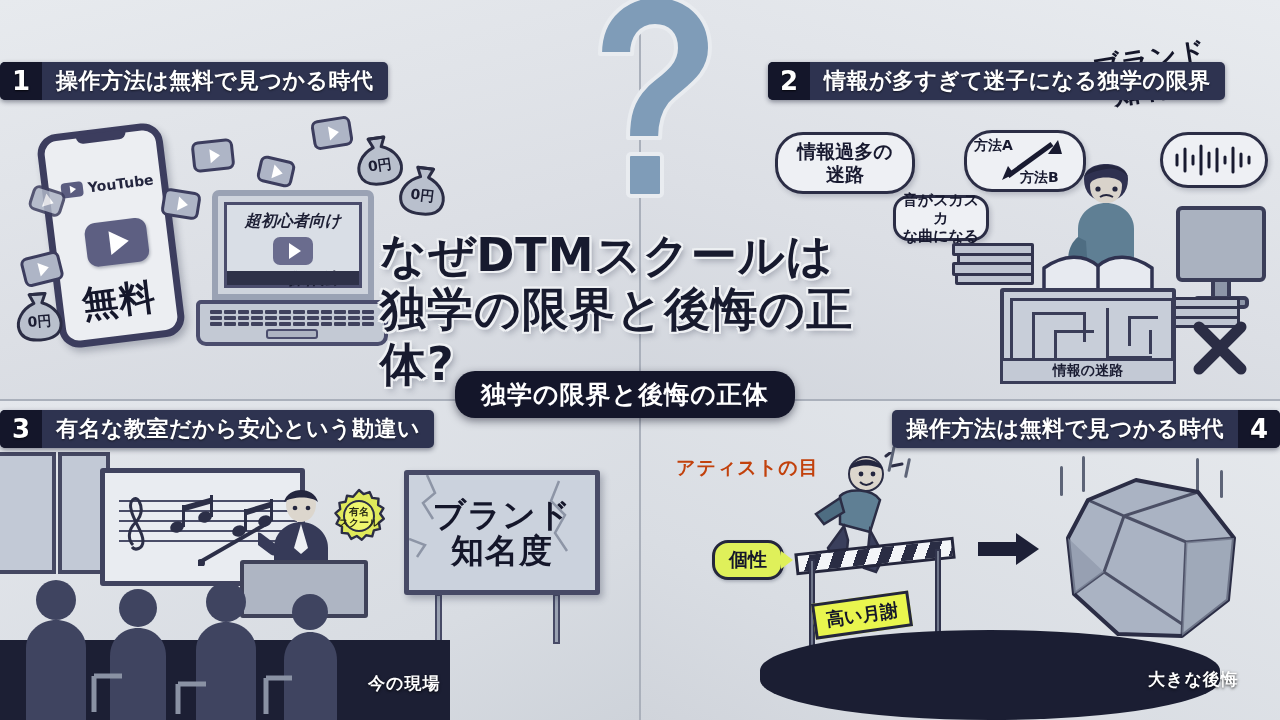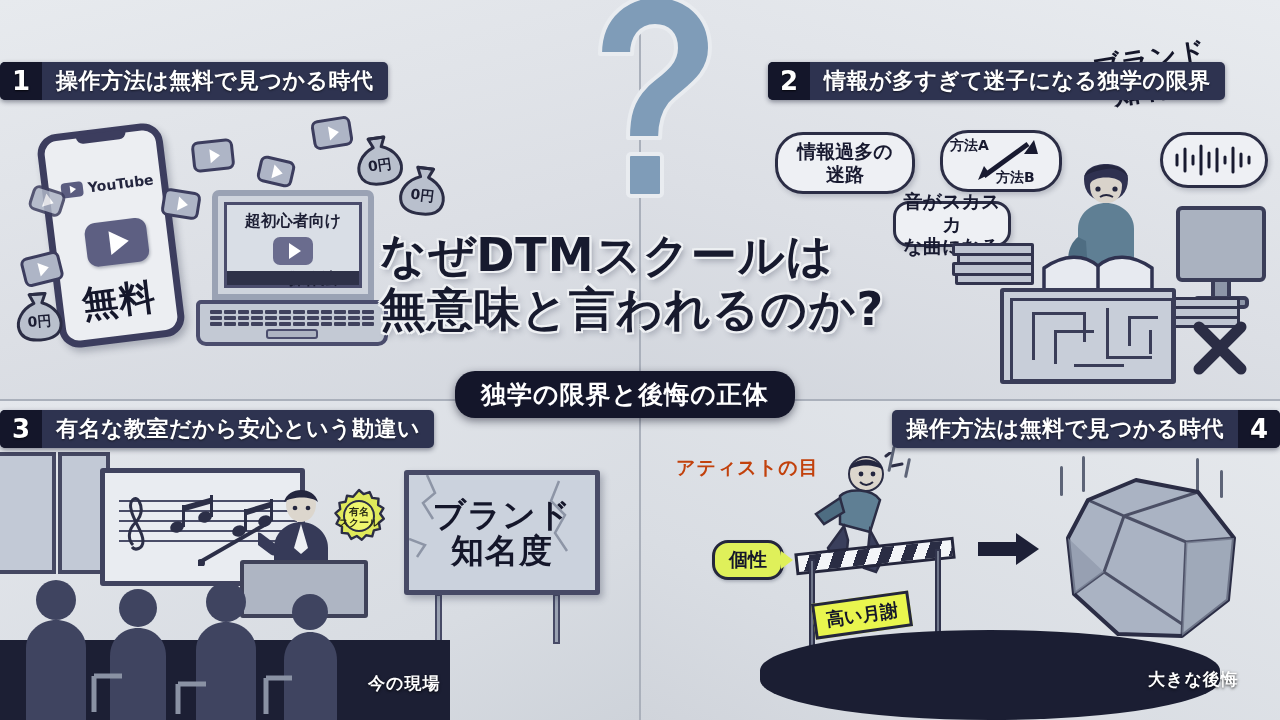--- a/index.html
+++ b/index.html
@@ -88,21 +88,21 @@
   .play-big:after { content:""; border-left:19px solid #fff; border-top:12px solid transparent; border-bottom:12px solid transparent; margin-left:5px; }
   .muryo { position:absolute; left:0; right:0; top:142px; text-align:center; font-size:36px; font-weight:bold; color:#15172b; letter-spacing:1px; }
 
   .playchip { position:absolute; border:3px solid #3c3d5e; border-radius:7px; background:#aeb5c6; display:flex; align-items:center; justify-content:center; }
   .playchip:after { content:""; border-left:10px solid #fff; border-top:7px solid transparent; border-bottom:7px solid transparent; margin-left:3px; }
 
   .moneybag { position:absolute; width:54px; height:52px; }
   .bag-label { position:absolute; inset:0; display:flex; align-items:center; justify-content:center; font-size:14px; font-weight:bold; color:#1b1d33; padding-top:11px; }
 
   
-  .laptop { position:absolute; left:196px; top:190px; width:192px; height:160px; }
+  .laptop { position:absolute; left:196px; top:190px; width:192px; height:160px;font-style:italic; }
   .lap-screen {
     position:absolute; left:16px; top:0; width:162px; height:110px;
     border:6px solid #9aa2b4; border-radius:7px 7px 0 0; background:#cfd4dd;
   }
   .lap-inner { position:absolute; inset:6px; border:3px solid #4b4d6d; background:#d9dee6; }
   .lap-t1 { position:absolute; left:0; right:0; top:6px; text-align:center; font-size:16px; font-weight:bold; color:#1d1f35; }
   .lap-play { position:absolute; left:50%; top:32px; transform:translateX(-50%); width:40px; height:28px; border-radius:7px; background:#6a6c8e; display:flex; align-items:center; justify-content:center; }
   .lap-play:after { content:""; border-left:12px solid #fff; border-top:8px solid transparent; border-bottom:8px solid transparent; margin-left:3px; }
   .lap-t2 { position:absolute; left:0; right:0; top:64px; text-align:center; font-size:16px; font-weight:bold; color:#1d1f35; }
   .lap-bar { position:absolute; left:0; right:0; bottom:0; height:14px; background:#2e3148; }
@@ -307,31 +307,31 @@
   <div class="bubble" style="left:775px;top:132px;width:140px;height:62px;font-size:19px;">
     <span>
       <span>情報過多の</span><br>
       <span>迷路</span>
     </span>
     <svg class="tail" style="left:118px;top:50px;" width="30" height="26" viewBox="0 0 30 26">
       <path d="M2 2 L28 14 L6 22 Z" fill="#eef0f4" stroke="#2b2d45" stroke-width="3" stroke-linejoin="round"></path>
     </svg>
   </div>
 
-  <div class="bubble" style="left:940px;top:130px;width:122px;height:62px;">
+  <div class="bubble" style="left:964px;top:130px;width:122px;height:62px;">
     <svg width="110" height="54" viewBox="0 0 110 54">
       <text x="4" y="16" font-size="14" font-weight="bold" fill="#181a30" font-family="DejaVu Sans, sans-serif">方法A</text>
       <text x="50" y="48" font-size="14" font-weight="bold" fill="#181a30" font-family="DejaVu Sans, sans-serif">方法B</text>
       <path d="M38 42 L82 10" stroke="#181a30" stroke-width="5"></path>
       <path d="M88 6 L78 20 L92 20 Z" fill="#181a30"></path>
       <path d="M32 46 L44 40 L38 32 Z" fill="#181a30"></path>
     </svg>
   </div>
 
-  <div class="bubble" style="left:893px;top:201px;width:118px;height:46px;font-size:19px;border-radius:16px;">
+  <div class="bubble" style="left:893px;top:195px;width:96px;height:46px;font-size:15px;border-radius:16px;">
     <span>
       <span>音がスカスカ</span><br>
       <span>な曲になる</span>
     </span>
   </div>
 
   <div class="bubble" style="left:1160px;top:132px;width:108px;height:56px;">
     <svg width="84" height="34" viewBox="0 0 84 34">
       <g stroke="#181a30" stroke-width="3" stroke-linecap="round">
         <line x1="5" y1="12" x2="5" y2="22"></line>
@@ -393,20 +393,21 @@
       <i style="left:44px;top:32px;width:40px;height:3px;"></i>
       <i style="left:73px;top:14px;width:3px;height:30px;"></i>
       <i style="left:96px;top:10px;width:3px;height:50px;"></i>
       <i style="left:96px;top:58px;width:46px;height:3px;"></i>
       <i style="left:118px;top:18px;width:3px;height:30px;"></i>
       <i style="left:118px;top:18px;width:30px;height:3px;"></i>
       <i style="left:64px;top:66px;width:50px;height:3px;"></i>
       <i style="left:139px;top:32px;width:3px;height:24px;"></i>
     </div>
   </div>
+  <div class="maze-label">情報の迷路</div>
 
   <svg class="bigx" viewBox="0 0 56 56">
     <path d="M7 7 L49 49 M49 7 L7 49" stroke="#2b2d45" stroke-width="11" stroke-linecap="round"></path>
   </svg>
 
   <div class="window" style="left:-6px;top:452px;width:62px;height:122px;"></div>
   <div class="window" style="left:58px;top:452px;width:52px;height:122px;"></div>
 
   <div class="whiteboard">
     <svg style="position:absolute;left:8px;top:14px;" width="188" height="70" viewBox="0 0 188 70">
@@ -562,17 +563,17 @@
     <div class="num">4</div>
   </div>
 
   <svg class="qmark" viewBox="0 0 160 220">
     <path d="M40 68 C40 28 70 10 96 10 C126 10 150 30 150 62 C150 92 122 104 110 118 C102 128 100 140 100 152 L68 152 C68 130 72 114 86 100 C98 88 116 80 116 62 C116 48 108 40 95 40 C80 40 72 52 72 68 Z" fill="#7f9cb8" stroke="#e9ecf0" stroke-width="4" stroke-linejoin="round"></path>
     <rect x="68" y="168" width="34" height="42" rx="3" fill="#7f9cb8" stroke="#e9ecf0" stroke-width="4"></rect>
   </svg>
 
   <div class="title-wrap">
     <div class="title-line">なぜDTMスクールは</div>
-    <div class="title-line">無意味と言われるのか?</div>
+    <div class="title-line">独学の限界と後悔の正体?</div>
   </div>
   <div class="subtitle-pill">独学の限界と後悔の正体</div>
 
 </div>
 
 </body></html>

